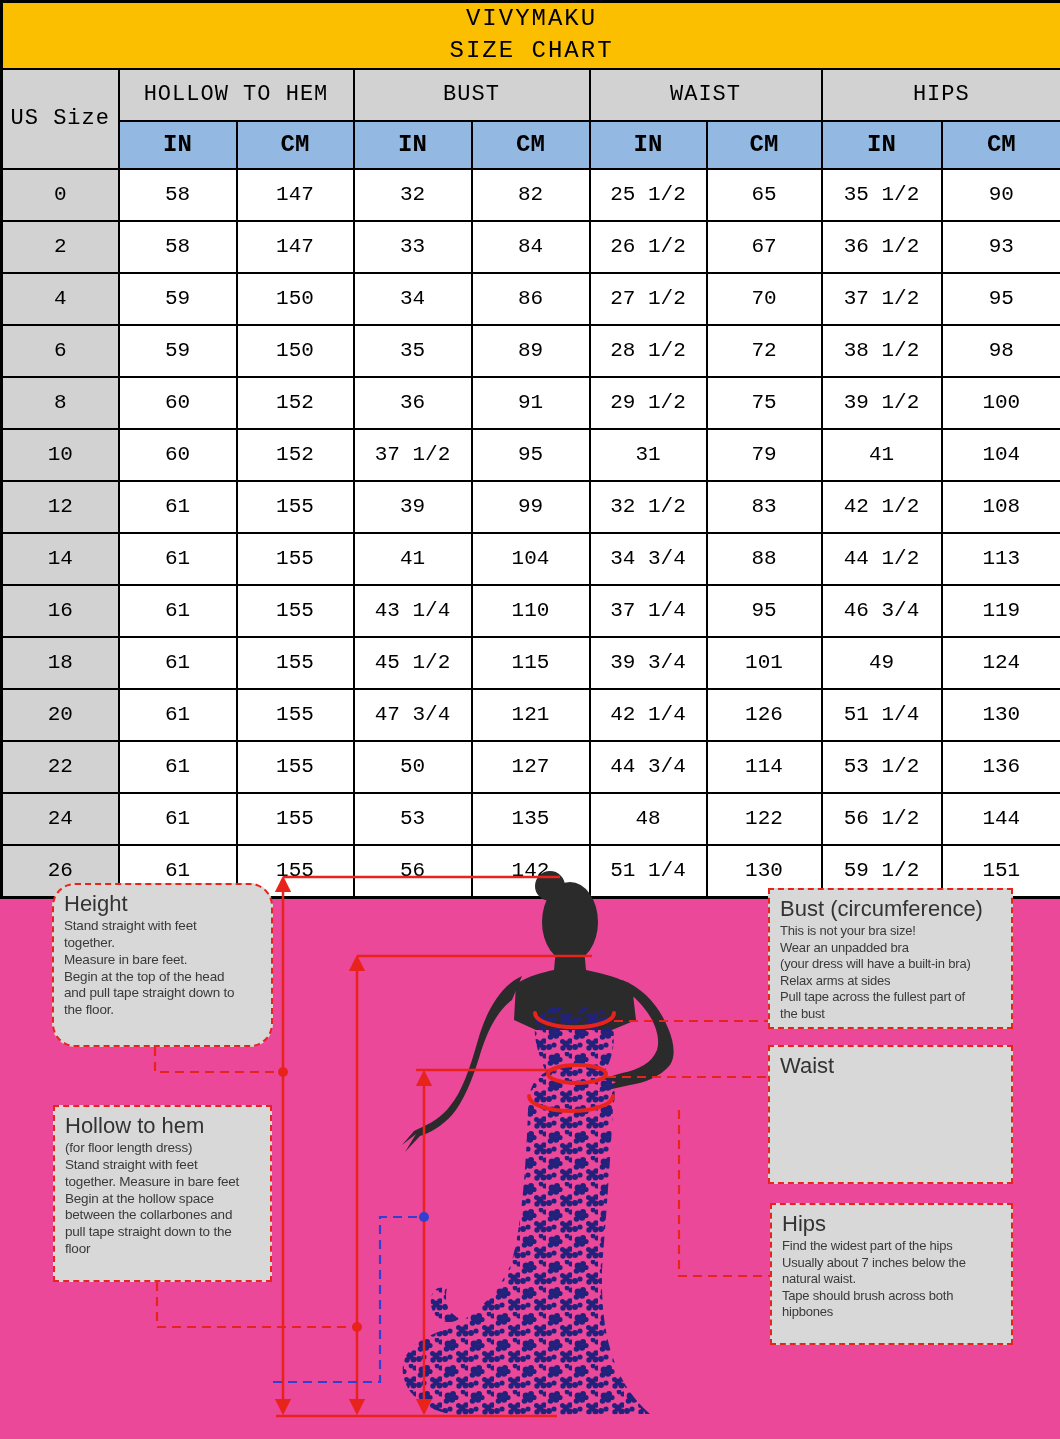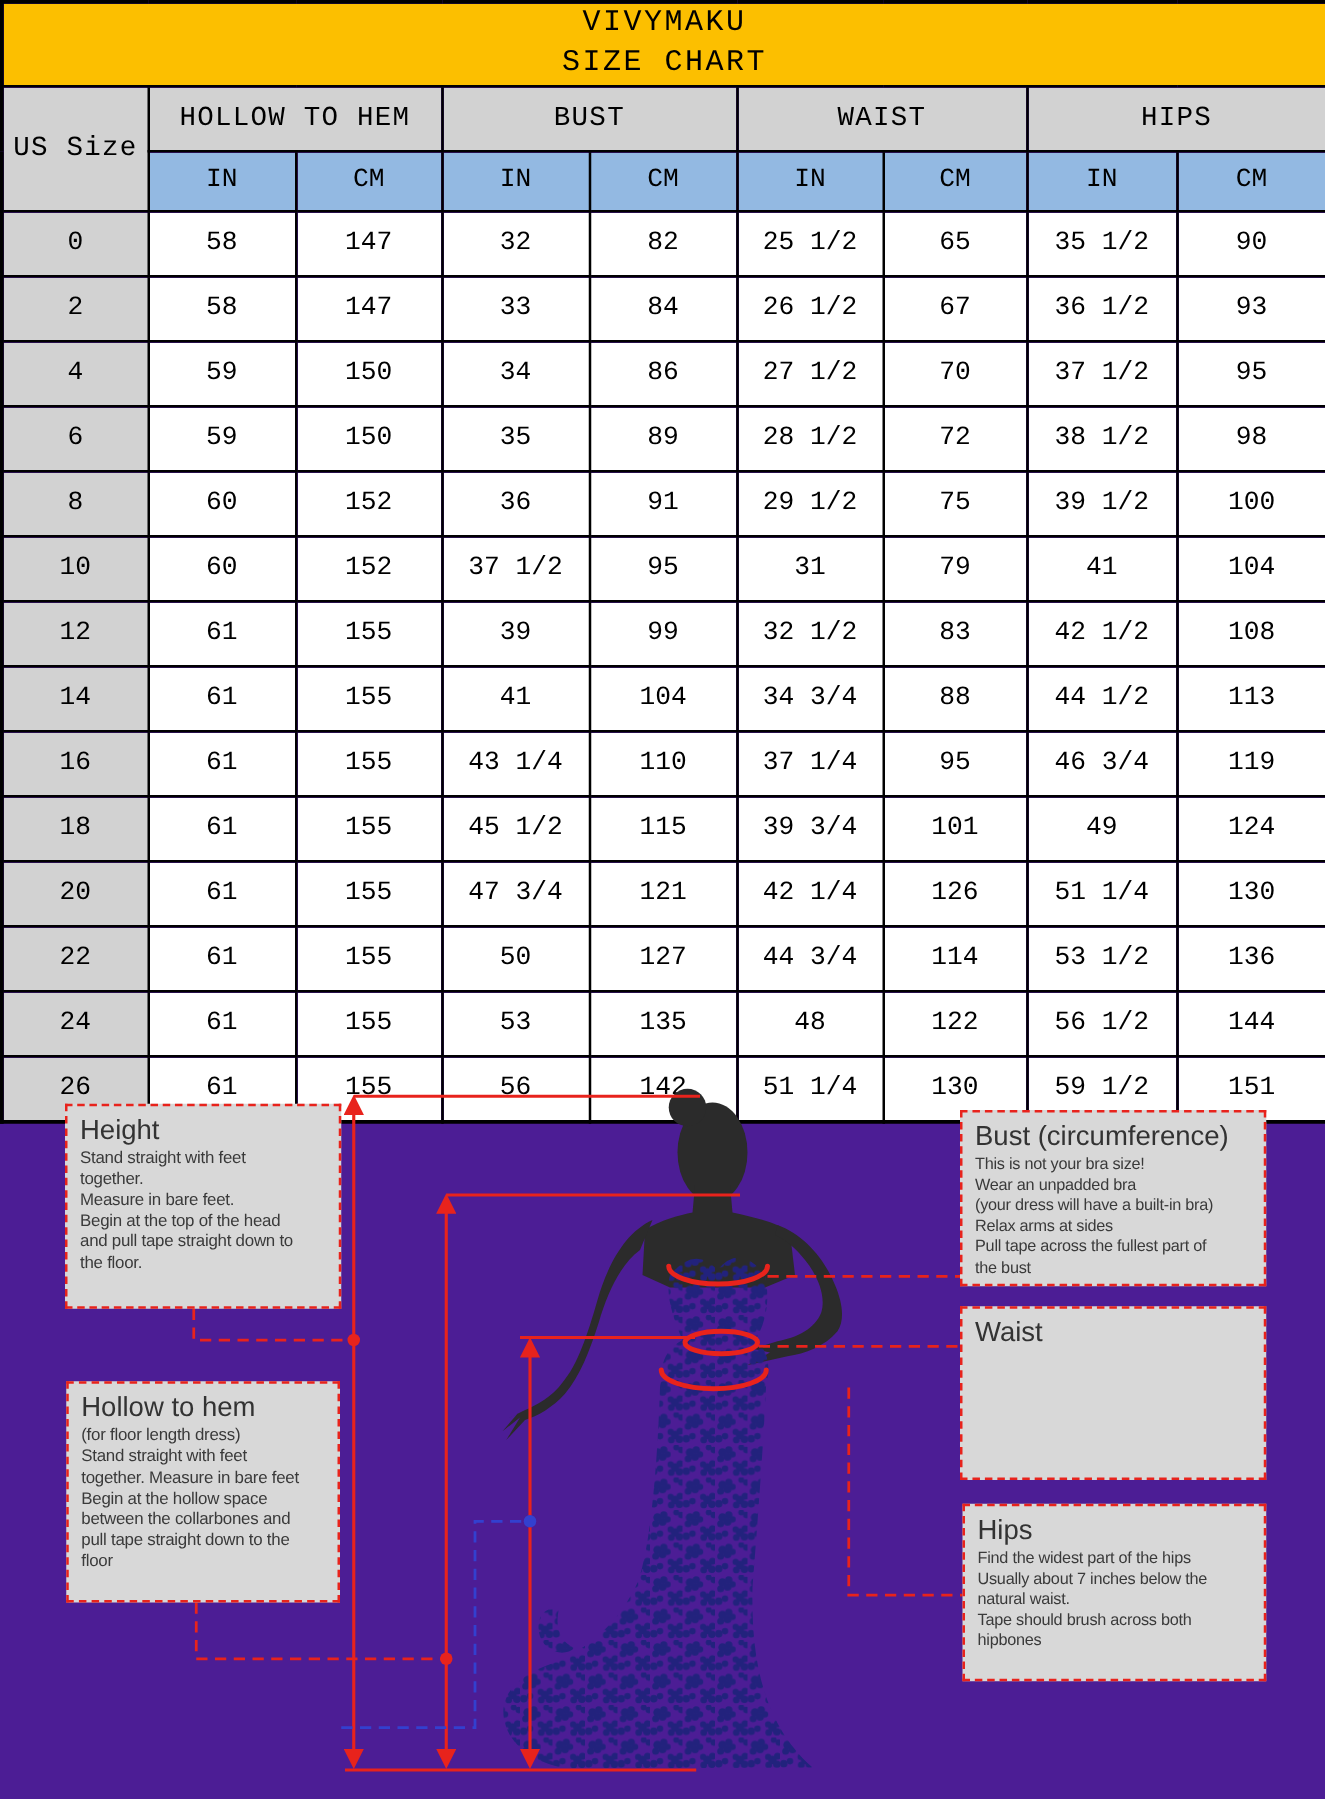--- a/index.html
+++ b/index.html
@@ -1,43 +1,43 @@
 <!DOCTYPE html>
 <html><head>
 <meta charset="utf-8">
 <style>
   html,body{margin:0;padding:0;background:#ffffff;}
-  .page{position:relative;width:1060px;height:1439px;background:#4c1d95;overflow:hidden;
+  .page{position:relative;width:1060px;height:1439px;background:#ec4899;overflow:hidden;
         font-family:"Liberation Mono", monospace; color:#000;}
 
   
   table.size-table{border-collapse:collapse;width:1060px;table-layout:fixed;
                    border:3px solid #000;}
   table.size-table th, table.size-table td{border:2px solid #000;text-align:center;
                    vertical-align:middle;font-weight:normal;padding:0;overflow:hidden;}
   .title-cell{background:#FCBF00;height:64px;font-weight:bold;font-size:24px;line-height:1.35;
               letter-spacing:2px;border-bottom:3px solid #000;}
   .title-cell div{white-space:nowrap;}
   tr.group-row th{background:#D2D2D2;height:50px;font-size:22px;letter-spacing:1px;}
   th.us-size-corner{background:#D2D2D2;font-size:22px;}
-  tr.unit-row th{background:#93B9E2;height:46px;font-size:21px;}
+  tr.unit-row th{background:#93B9E2;height:46px;font-size:24px;font-weight:bold;}
   tbody th{background:#D2D2D2;height:50px;font-size:21px;}
   tbody td{background:#fff;height:50px;font-size:21px;white-space:nowrap;}
 
   
   .diagram{position:absolute;left:0;top:870px;width:1060px;height:569px;}
   .diagram svg{position:absolute;left:0;top:0;}
   .note{position:absolute;background:#D8D8D8;border:2px dashed #E8231C;box-sizing:border-box;
         font-family:"Liberation Sans", sans-serif;color:#3a3a3a;padding:6px 10px;}
   .note h3{margin:0 0 2px 0;font-size:22px;font-weight:normal;color:#333;line-height:1.15;}
   .note .body{font-size:13.5px;line-height:1.24;white-space:pre-line;letter-spacing:-0.2px;}
   .note--bust .body, .note--waist .body, .note--hips .body{font-size:13px;line-height:1.27;}
   .note--blue{border-color:#3340CF;display:flex;align-items:center;}
   .note--blue .body{font-size:14.5px;line-height:1.3;}
-  #note-height{left:52px;top:13px;width:221px;height:164px;}
+  #note-height{left:52px;top:13px;width:221px;height:164px;border-radius:23px;}
   #note-hollow{left:53px;top:235px;width:219px;height:177px;}
   #note-waistlen{left:53px;top:469px;width:220px;height:74px;padding-left:24px;}
   #note-bust{left:768px;top:18px;width:245px;height:141px;}
   #note-waist{left:768px;top:175px;width:245px;height:139px;}
   #note-hips{left:770px;top:333px;width:243px;height:142px;}
 </style>
 </head>
 <body>
 
 <div class="page">

